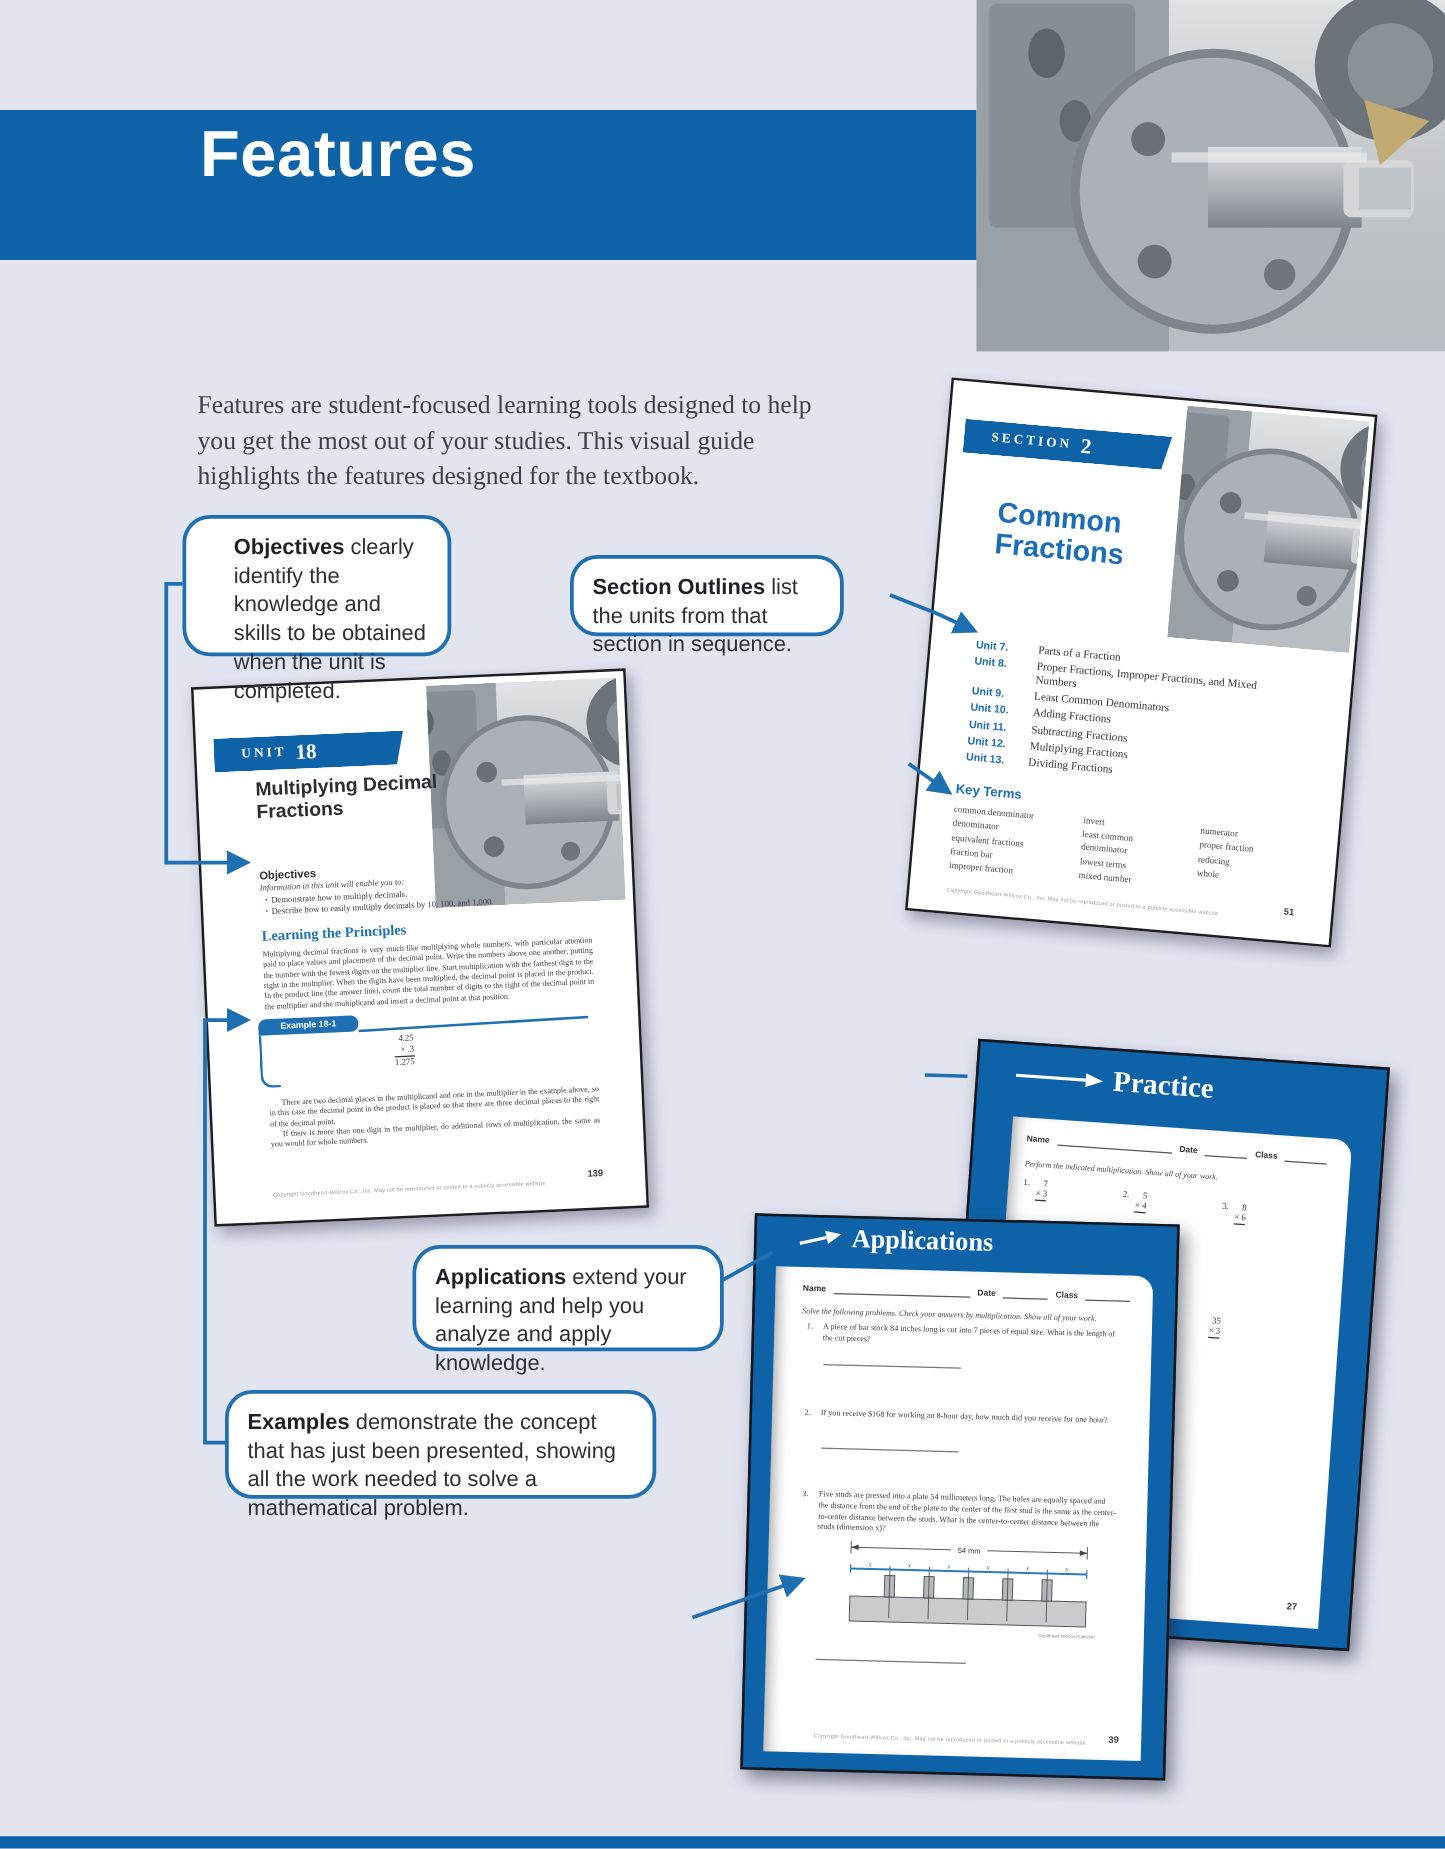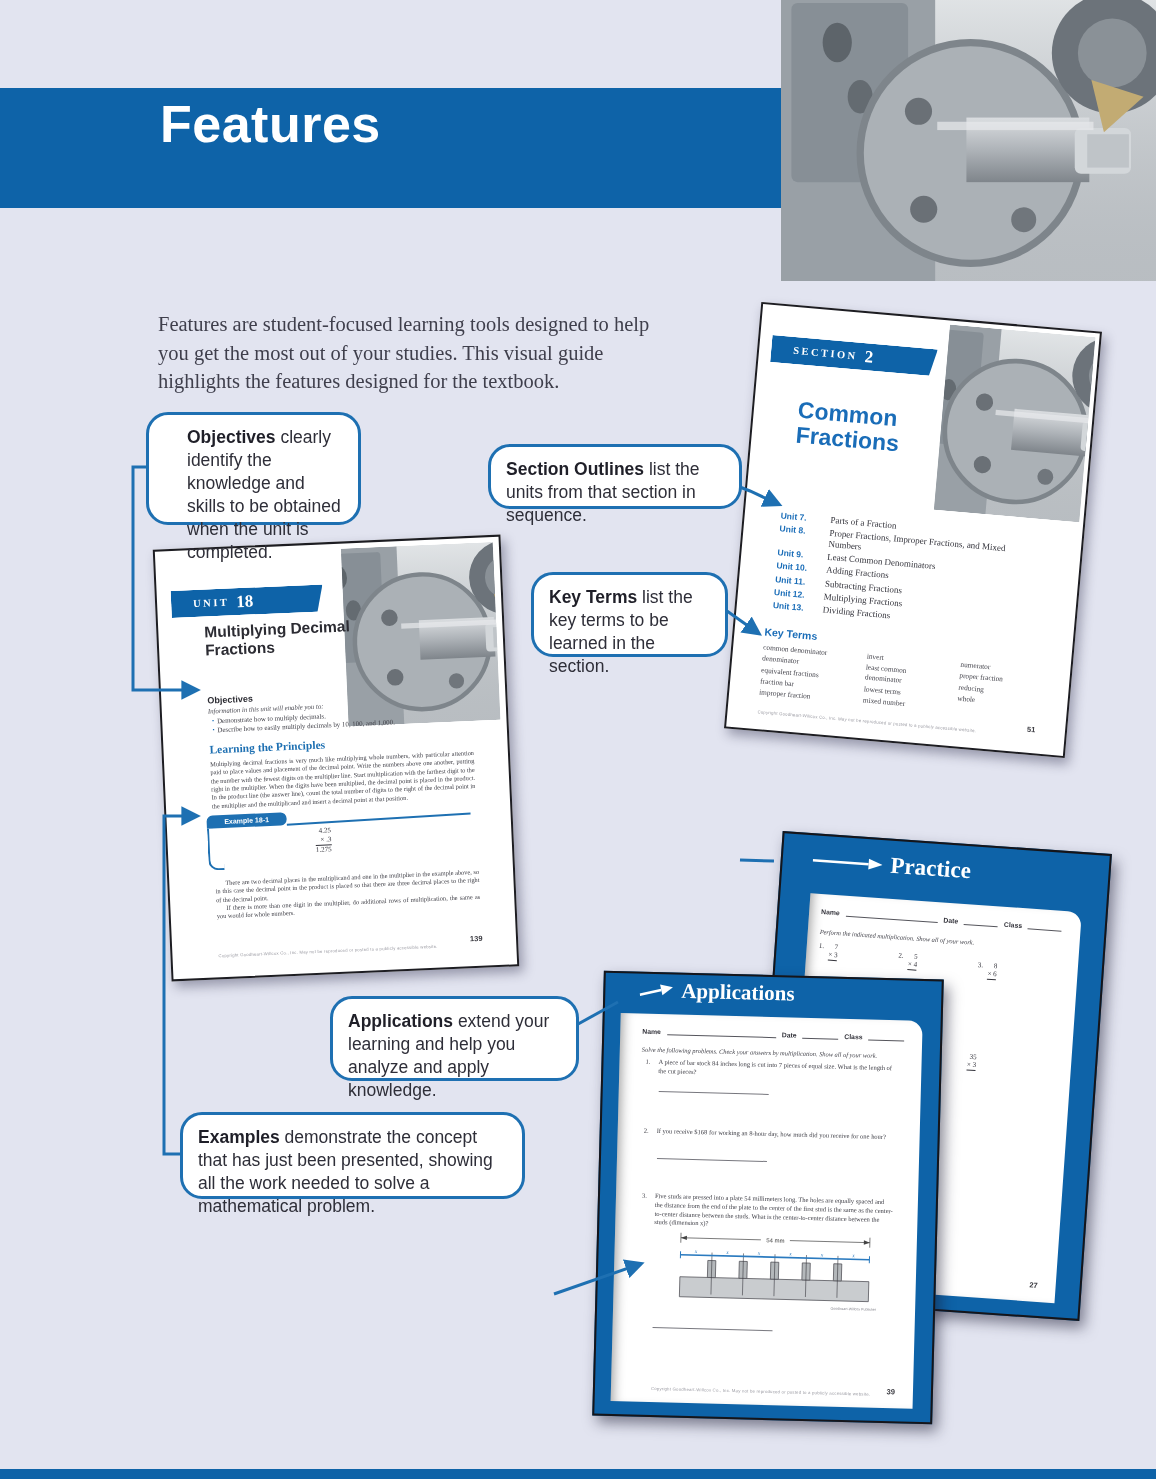--- a/index.html
+++ b/index.html
@@ -407,25 +407,22 @@
       <polyline points="727,611 758,633" marker-end="url(#arr)"></polyline>
       <line x1="740" y1="860" x2="774" y2="861"></line>
       <line x1="560" y1="1034" x2="618" y2="1002"></line>
       <polyline points="554,1294 640,1264" marker-end="url(#arr)"></polyline>
     </g>
   </svg>
 
   <div class="callout" style="left:146px;top:412px;width:215px;height:113px;padding-left:38px;">
     <b>Objectives</b><span> clearly identify the knowledge and skills to be obtained when the unit is completed.</span>
   </div>
-  <div class="callout" style="left:488px;top:444px;width:254px;height:65px;">
+  <div class="callout" style="left:456px;top:444px;width:219px;height:65px;">
     <b>Section Outlines</b><span> list the units from that section in sequence.</span>
-  </div>
-  <div class="callout" style="left:531px;top:572px;width:197px;height:85px;">
-    <b>Key Terms</b><span> list the key terms to be learned in the section.</span>
   </div>
   <div class="callout" style="left:330px;top:996px;width:249px;height:85px;">
     <b>Applications</b><span> extend your learning and help you analyze and apply knowledge.</span>
   </div>
   <div class="callout" style="left:180px;top:1112px;width:345px;height:87px;">
     <b>Examples</b><span> demonstrate the concept that has just been presented, showing all the work needed to solve a mathematical problem.</span>
   </div>
 
   <div class="folio-vi">vi</div>
   <div class="bottom-bar"></div>

